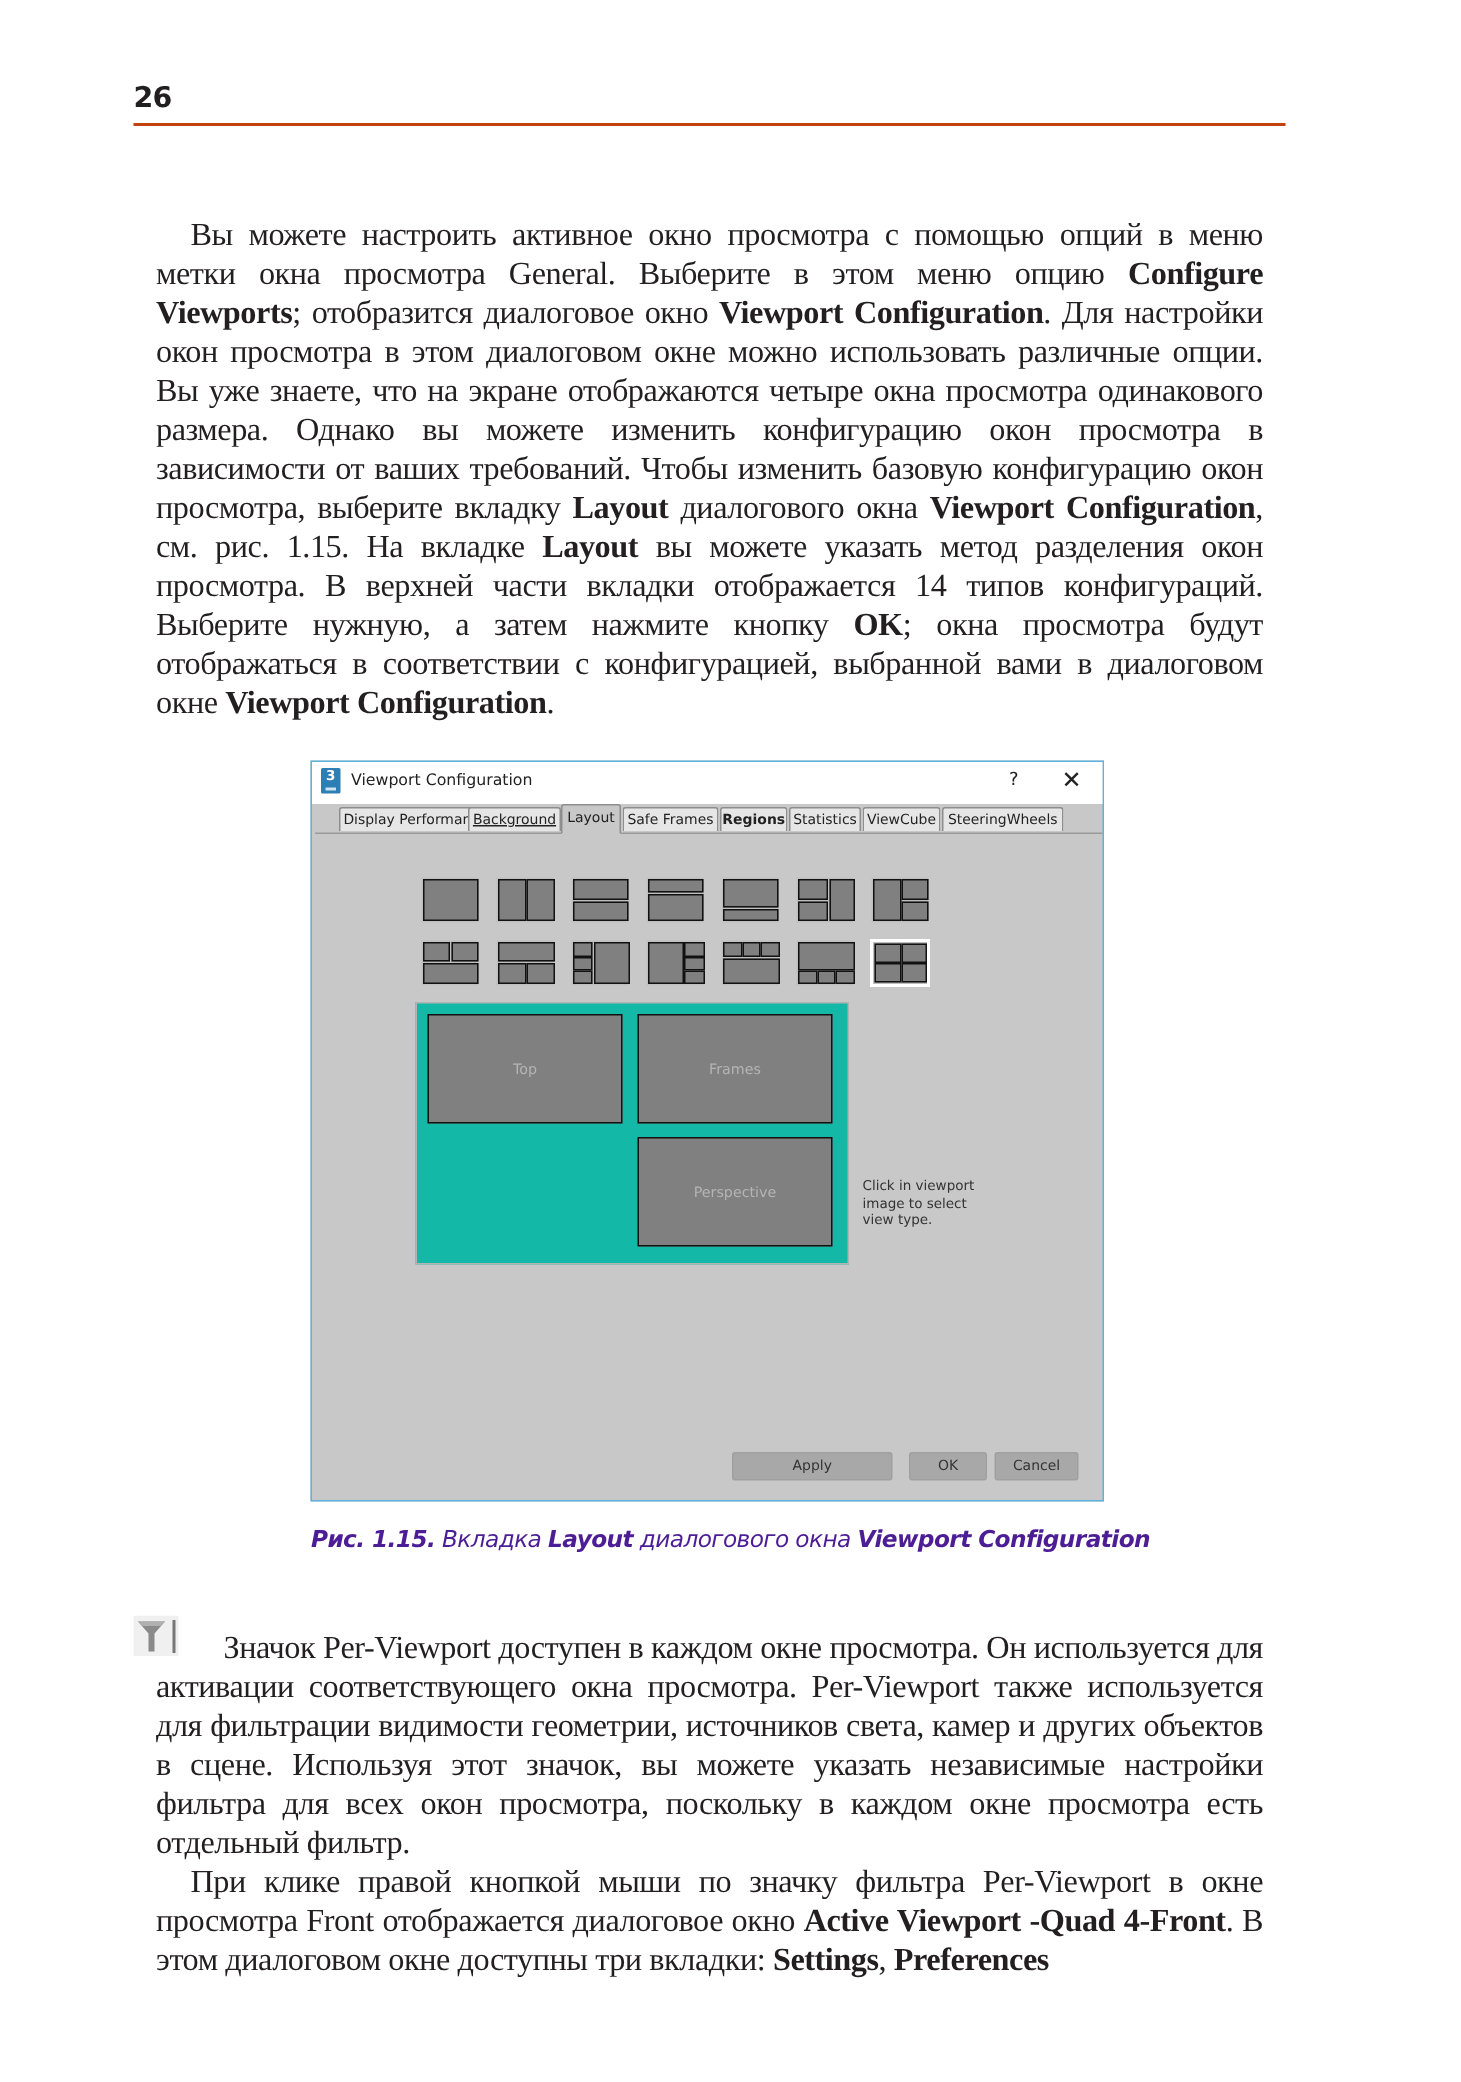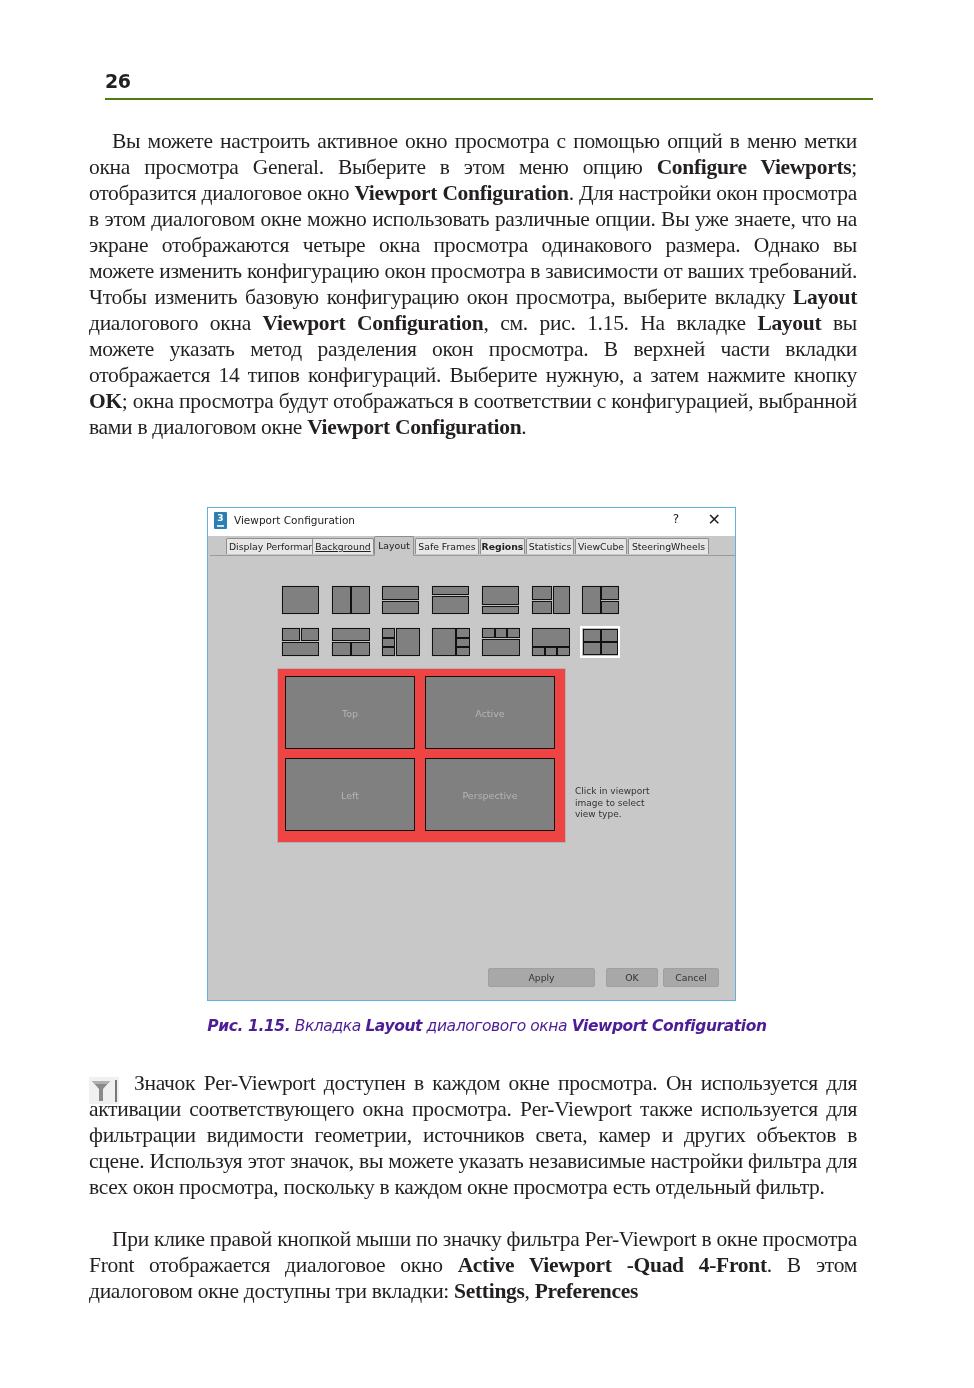--- a/index.html
+++ b/index.html
@@ -1,43 +1,43 @@
 <!DOCTYPE html>
 <html><head>
   <meta charset="utf-8">
   <style>
     html, body { margin: 0; padding: 0; background: #ffffff; }
     body { width: 974px; height: 1388px; position: relative; overflow: hidden; color: #231f20; }
 
-    .running-head { position: absolute; left: 89px; top: 68px; width: 768px; height: 30px; border-bottom: 2px solid #4d7c0f; margin-left: 16px; }
+    .running-head { position: absolute; left: 89px; top: 52px; width: 768px; height: 30px; border-bottom: 2px solid #c2410c; }
     .page-number { position: absolute; left: 0; top: 2px; font-family: "DejaVu Sans", sans-serif; font-weight: bold; font-size: 19px; letter-spacing: -0.5px; }
     .book-title { position: absolute; right: 0; top: 4px; font-family: "Liberation Sans", sans-serif; font-size: 17.5px; letter-spacing: -0.4px; }
 
     .body-text { position: absolute; left: 89px; width: 768px; font-family: "Liberation Serif", serif; font-size: 21.5px; line-height: 26px; text-align: justify; letter-spacing: -0.3px; }
-    .body-text p { margin: 0; text-indent: 23px; }
+    .body-text p { margin: 15px; text-indent: 23px; }
     .body-text b { font-weight: bold; }
     .para1 { top: 128px; }
 
     .figure { position: absolute; left: 207px; top: 507px; width: 529px; height: 494px; background: #c8c8c8; border: 1px solid #5fb2dd; box-sizing: border-box; font-family: "DejaVu Sans", sans-serif; }
     .titlebar { position: absolute; left: 0; top: 0; right: 0; height: 28px; background: #ffffff; }
     .app-icon { position: absolute; left: 6px; top: 4px; width: 13px; height: 17px; background: #2d7fb3; color: #fff; font-size: 9px; font-weight: bold; text-align: center; line-height: 12px; border-radius: 1px; }
     .app-icon::after { content: ""; position: absolute; left: 3px; bottom: 2px; width: 7px; height: 2px; background: #cfe3f0; }
     .dlg-title { position: absolute; left: 26px; top: 6px; font-size: 10.5px; color: #222; }
     .help-btn { position: absolute; right: 56px; top: 4px; font-size: 12px; color: #222; cursor: pointer; }
     .close-btn { position: absolute; right: 14px; top: 2px; font-size: 16px; color: #222; cursor: pointer; }
 
     .tabbar { position: absolute; left: 2px; top: 29px; right: 0; height: 18px; border-bottom: 1px solid #9a9a9a; }
     .tab { position: absolute; top: 1px; height: 15px; border: 1px solid #8e8e8e; border-bottom: none; background: #e6e6e6; font-size: 9.3px; color: #222; line-height: 15px; text-align: center; white-space: nowrap; cursor: pointer; border-radius: 2px 2px 0 0; }
     .tab.active { background: #c8c8c8; top: -1px; height: 18px; line-height: 18px; border-bottom: 1px solid #c8c8c8; }
 
     .layout-thumb { position: absolute; width: 38px; height: 30px; background: #bfbfbf; cursor: pointer; }
     .layout-thumb .pane { position: absolute; background: #7f807f; border: 1px solid #111; box-sizing: border-box; }
     .layout-thumb.selected { outline: 2px solid #ffffff; outline-offset: -1px; }
 
-    .preview-box { position: absolute; left: 69px; top: 160px; width: 287px; height: 173px; border: 1px solid #b3b3b3; background: #ef4444; }
+    .preview-box { position: absolute; left: 69px; top: 160px; width: 287px; height: 173px; border: 1px solid #b3b3b3; background: #14b8a6; }
     .vp { position: absolute; width: 130px; height: 73px; background: #7f807f; border: 1px solid #111; box-sizing: border-box; color: #b4b4b4; font-size: 9.5px; text-align: center; line-height: 73px; cursor: pointer; }
     .hint { position: absolute; left: 367px; top: 278px; width: 80px; font-size: 9px; line-height: 11.5px; color: #333; }
 
     .btn { position: absolute; top: 460px; height: 19px; background: #a8a8a8; border: 1px solid #a0a0a0; box-sizing: border-box; font-size: 9.3px; color: #333; text-align: center; line-height: 17px; border-radius: 2px; cursor: pointer; }
 
     .caption { position: absolute; left: 0; width: 974px; top: 1017px; text-align: center; font-family: "DejaVu Sans", sans-serif; font-style: italic; font-size: 15.5px; letter-spacing: -0.4px; color: #4c1d95; }
     .caption b { font-weight: bold; }
 
     .filter-icon { position: absolute; left: 89px; top: 1077px; width: 30px; height: 27px; }
     .para2 { top: 1070px; }
@@ -140,22 +140,21 @@
   </div>
   <div class="layout-thumb selected" style="left:373px; top:119px;">
     <div class="pane" style="left:2px;top:2px;width:18px;height:13px;"></div>
     <div class="pane" style="left:20px;top:2px;width:17px;height:13px;"></div>
     <div class="pane" style="left:2px;top:15px;width:18px;height:13px;"></div>
     <div class="pane" style="left:20px;top:15px;width:17px;height:13px;"></div>
   </div>
 
   <div class="preview-box">
     <div class="vp" style="left:7px; top:7px;">Top</div>
-    <div class="vp" style="left:147px; top:7px;">Active</div>
-    <div class="vp" style="left:7px; top:89px;">Left</div>
+    <div class="vp" style="left:147px; top:7px;">Frames</div>
     <div class="vp" style="left:147px; top:89px;">Perspective</div>
   </div>
   <div class="hint">Click in viewport image to select view type.</div>
 
   <div class="btn" style="left:280px; width:107px;">Apply</div>
   <div class="btn" style="left:398px; width:52px;">OK</div>
   <div class="btn" style="left:455px; width:56px;">Cancel</div>
 </div>
 
 <div class="caption">

